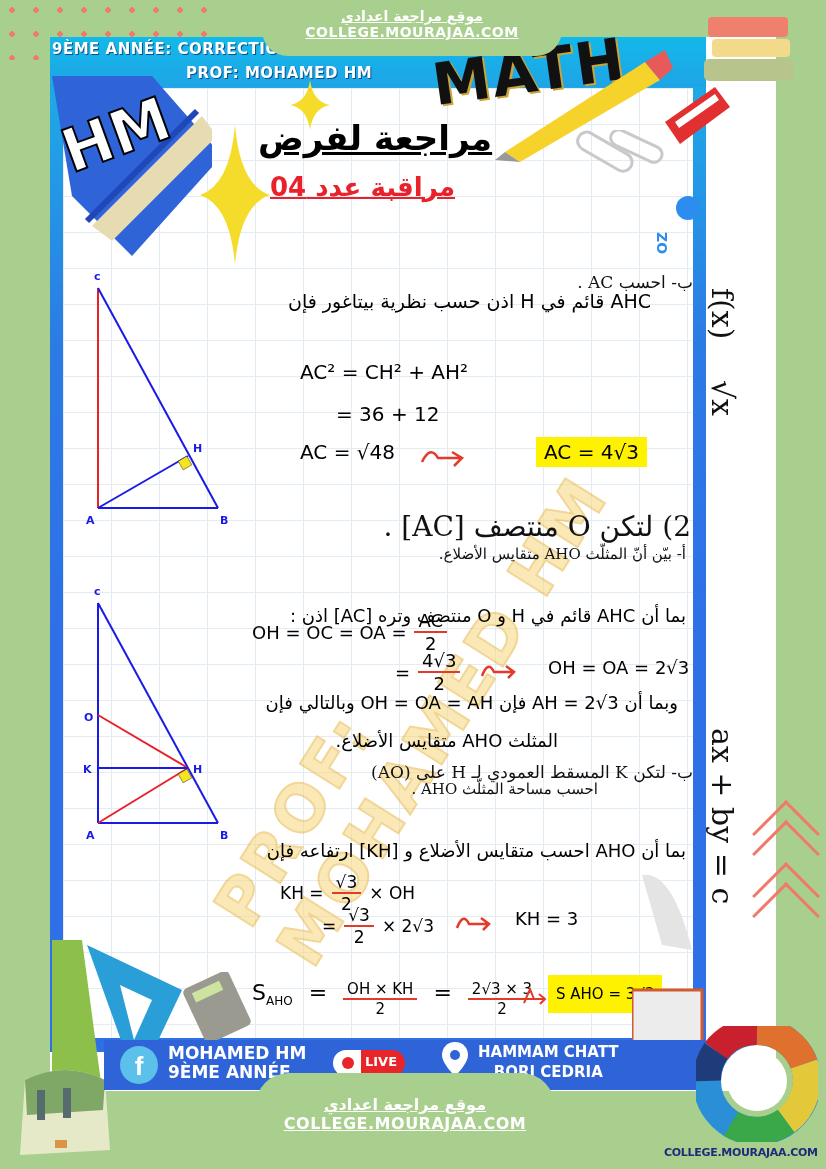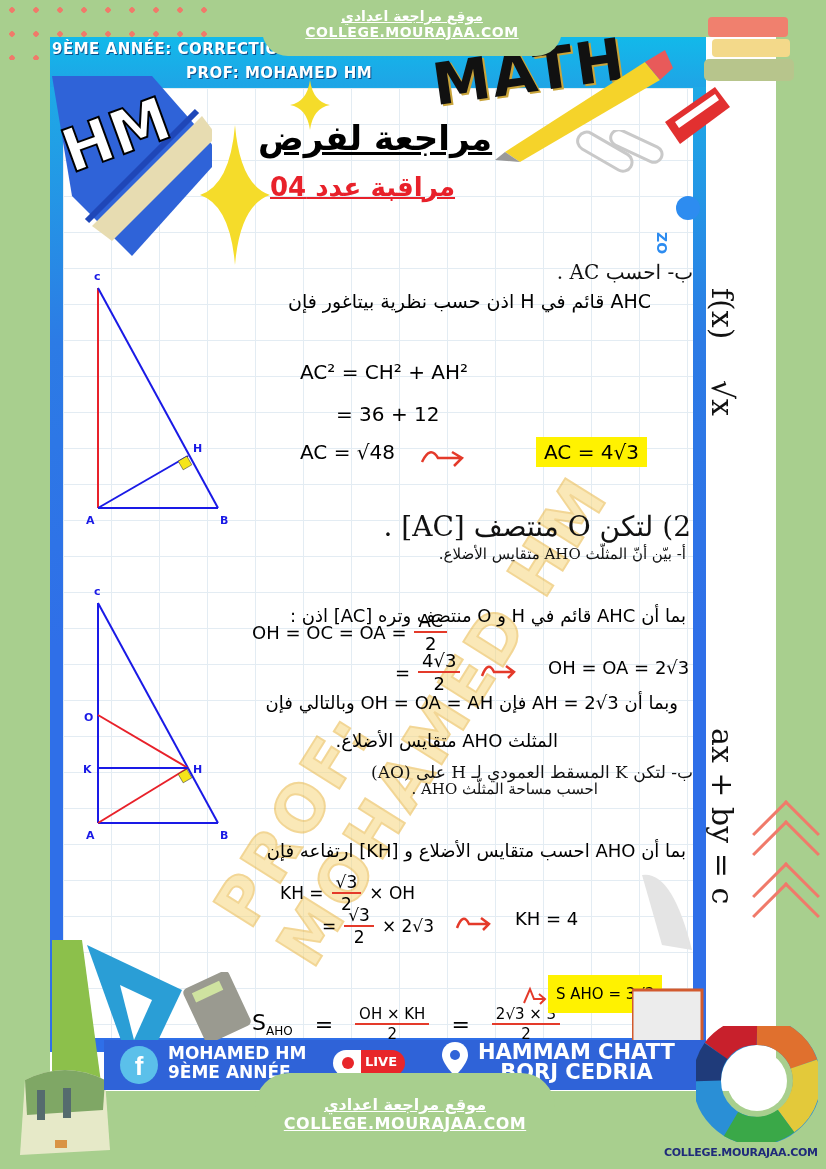--- a/index.html
+++ b/index.html
@@ -79,21 +79,21 @@
   .footer-name { position:absolute; left:168px; top:1044px; color:#fff; font-weight:bold; font-size:17px; line-height:19px; text-align:left; }
   .live-badge {
     position:absolute; left:333px; top:1050px; width:72px; height:26px; border-radius:13px;
     background:linear-gradient(90deg,#fff 0 28px,#e8262a 28px); 
   }
   .live-badge .dot { position:absolute; left:9px; top:7px; width:12px; height:12px; border-radius:50%; background:#e8262a; }
   .live-badge .txt { position:absolute; left:32px; top:4px; color:#fff; font-size:13px; font-weight:bold; }
   .pin-icon {
     position:absolute; left:442px; top:1042px; width:26px; height:34px;
   }
-  .footer-loc { position:absolute; left:478px; top:1042px; color:#fff; font-weight:bold; font-size:21px; line-height:20px; text-align:center; }
+  .footer-loc { position:absolute; left:478px; top:1042px; color:#fff; font-weight:bold; font-size:15px; line-height:20px; text-align:center; }
 
   
   .title-main {
     position:absolute; left:258px; top:118px; font-size:34px; font-weight:bold; color:#000000;
     direction: rtl; text-decoration: underline; text-decoration-thickness: 3px;
   }
   .title-sub {
     position:absolute; left:270px; top:172px; font-size:26px; font-weight:bold; color:#e8212a;
     direction: rtl; text-decoration: underline; text-decoration-thickness: 2px;
   }
@@ -181,21 +181,21 @@
 <div class="side-math" style="left:740px;top:380px">√x</div>
 <div class="side-math" style="left:740px;top:728px">ax + by = c</div>
 
 <div class="chevron" style="left:762px;top:810px"></div>
 <div class="chevron" style="left:762px;top:830px"></div>
 <div class="chevron" style="left:762px;top:872px"></div>
 <div class="chevron" style="left:762px;top:892px"></div>
 
 <div class="watermark" style="left:200px;top:900px;">PROF: MOHAMED HM</div>
 
-<div class="printed" style="right:133px;top:260px;font-size:20px;">ب- احسب AC .</div>
+<div class="printed" style="right:133px;top:272px;font-size:17px;">ب- احسب AC .</div>
 
 <svg style="position:absolute;left:80px;top:268px" width="160" height="262" viewBox="0 0 160 262">
   <line x1="18" y1="20" x2="18" y2="240" stroke="#e8212a" stroke-width="2"></line>
   <line x1="18" y1="20" x2="138" y2="240" stroke="#1a1ae6" stroke-width="2"></line>
   <line x1="18" y1="240" x2="138" y2="240" stroke="#1a1ae6" stroke-width="2"></line>
   <line x1="18" y1="240" x2="108" y2="188" stroke="#1a1ae6" stroke-width="2"></line>
   <rect x="100" y="190" width="10" height="10" fill="#f5e51a" stroke="#333" stroke-width=".5" transform="rotate(-30 105 195)"></rect>
   <text x="14" y="12" font-size="11" font-weight="bold" fill="#1a1ae6" font-family="DejaVu Sans, sans-serif">c</text>
   <text x="113" y="184" font-size="11" font-weight="bold" fill="#1a1ae6" font-family="DejaVu Sans, sans-serif">H</text>
   <text x="6" y="256" font-size="11" font-weight="bold" fill="#1a1ae6" font-family="DejaVu Sans, sans-serif">A</text>
@@ -271,23 +271,23 @@
   <span>=</span>
   <span class="frac">
     <span class="num">√3</span>
     <span class="den">2</span>
   </span>
   <span>× 2√3</span>
 </div>
 <svg style="position:absolute;left:455px;top:908px" width="40" height="26" viewBox="0 0 40 26">
   <path d="M2 20 Q8 4 14 16 L32 16 M26 10 L34 16 L28 22" fill="none" stroke="#e43a2a" stroke-width="2.5"></path>
 </svg>
-<div class="hand" style="left:515px;top:908px;font-size:18px;">KH = 4</div>
-
-<div class="hand" style="left:252px;top:980px;font-size:22px;display:flex;align-items:center;gap:22px;margin-top:25px;">
+<div class="hand" style="left:515px;top:908px;font-size:18px;">KH = 3</div>
+
+<div class="hand" style="left:252px;top:980px;font-size:22px;display:flex;gap:16px;">
   <span><span>S</span><sub style="font-size:12px">AHO</sub></span>
   <span>=</span>
   <span class="frac" style="font-size:15px">
     <span class="num">OH × KH</span>
     <span class="den">2</span>
   </span>
   <span>=</span>
   <span class="frac" style="font-size:15px">
     <span class="num">2√3 × 3</span>
     <span class="den">2</span>

